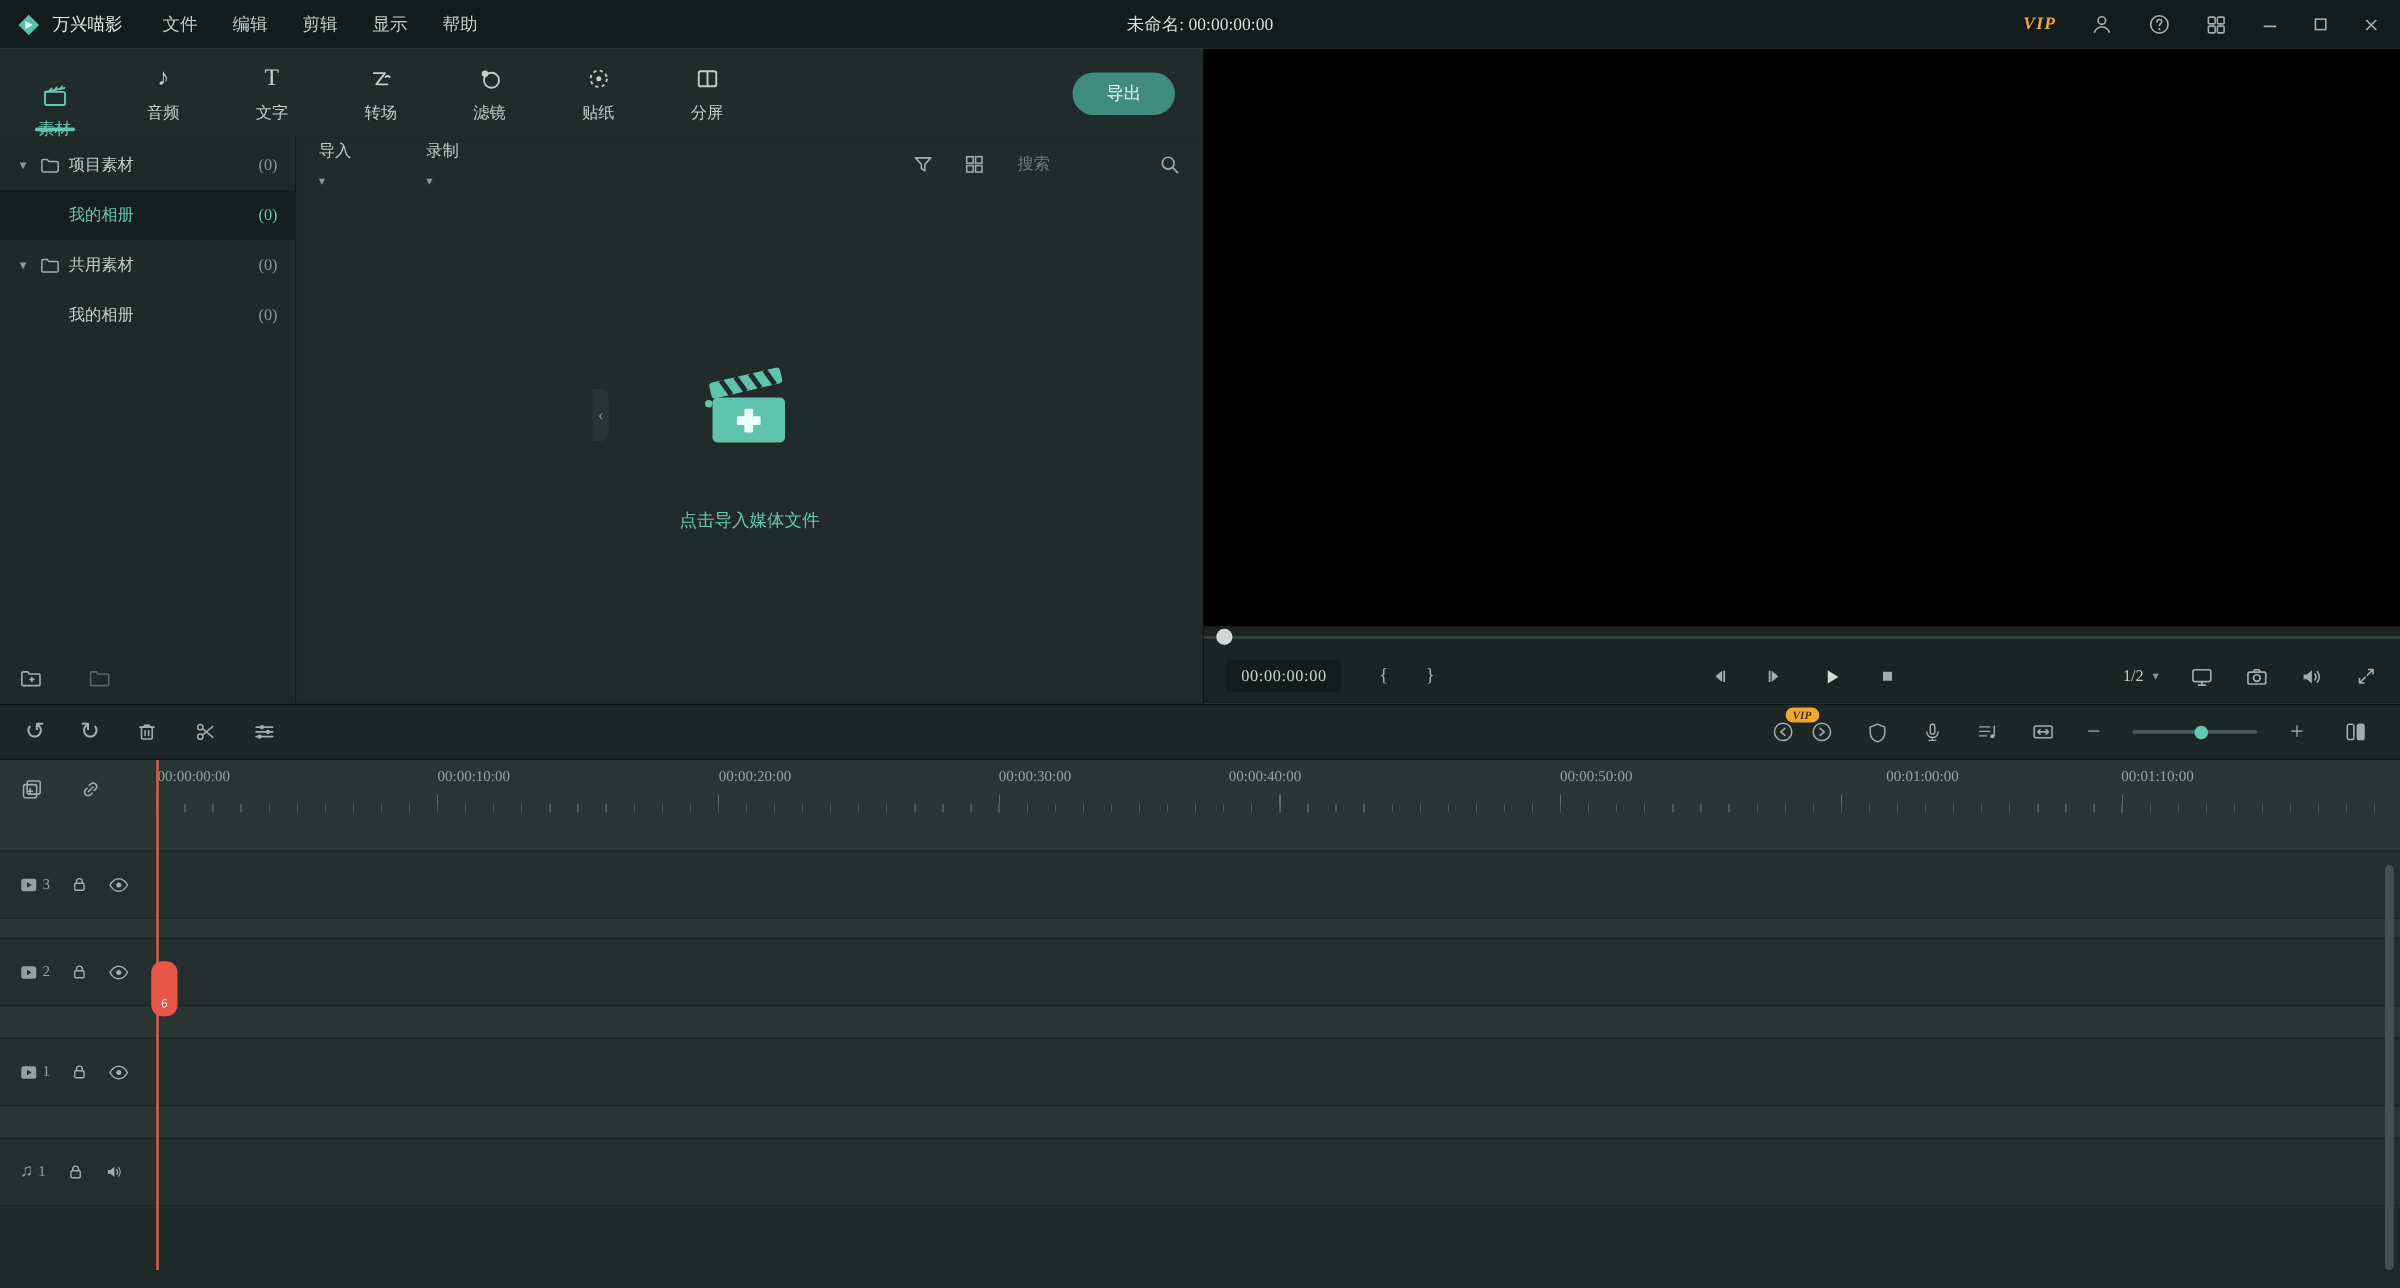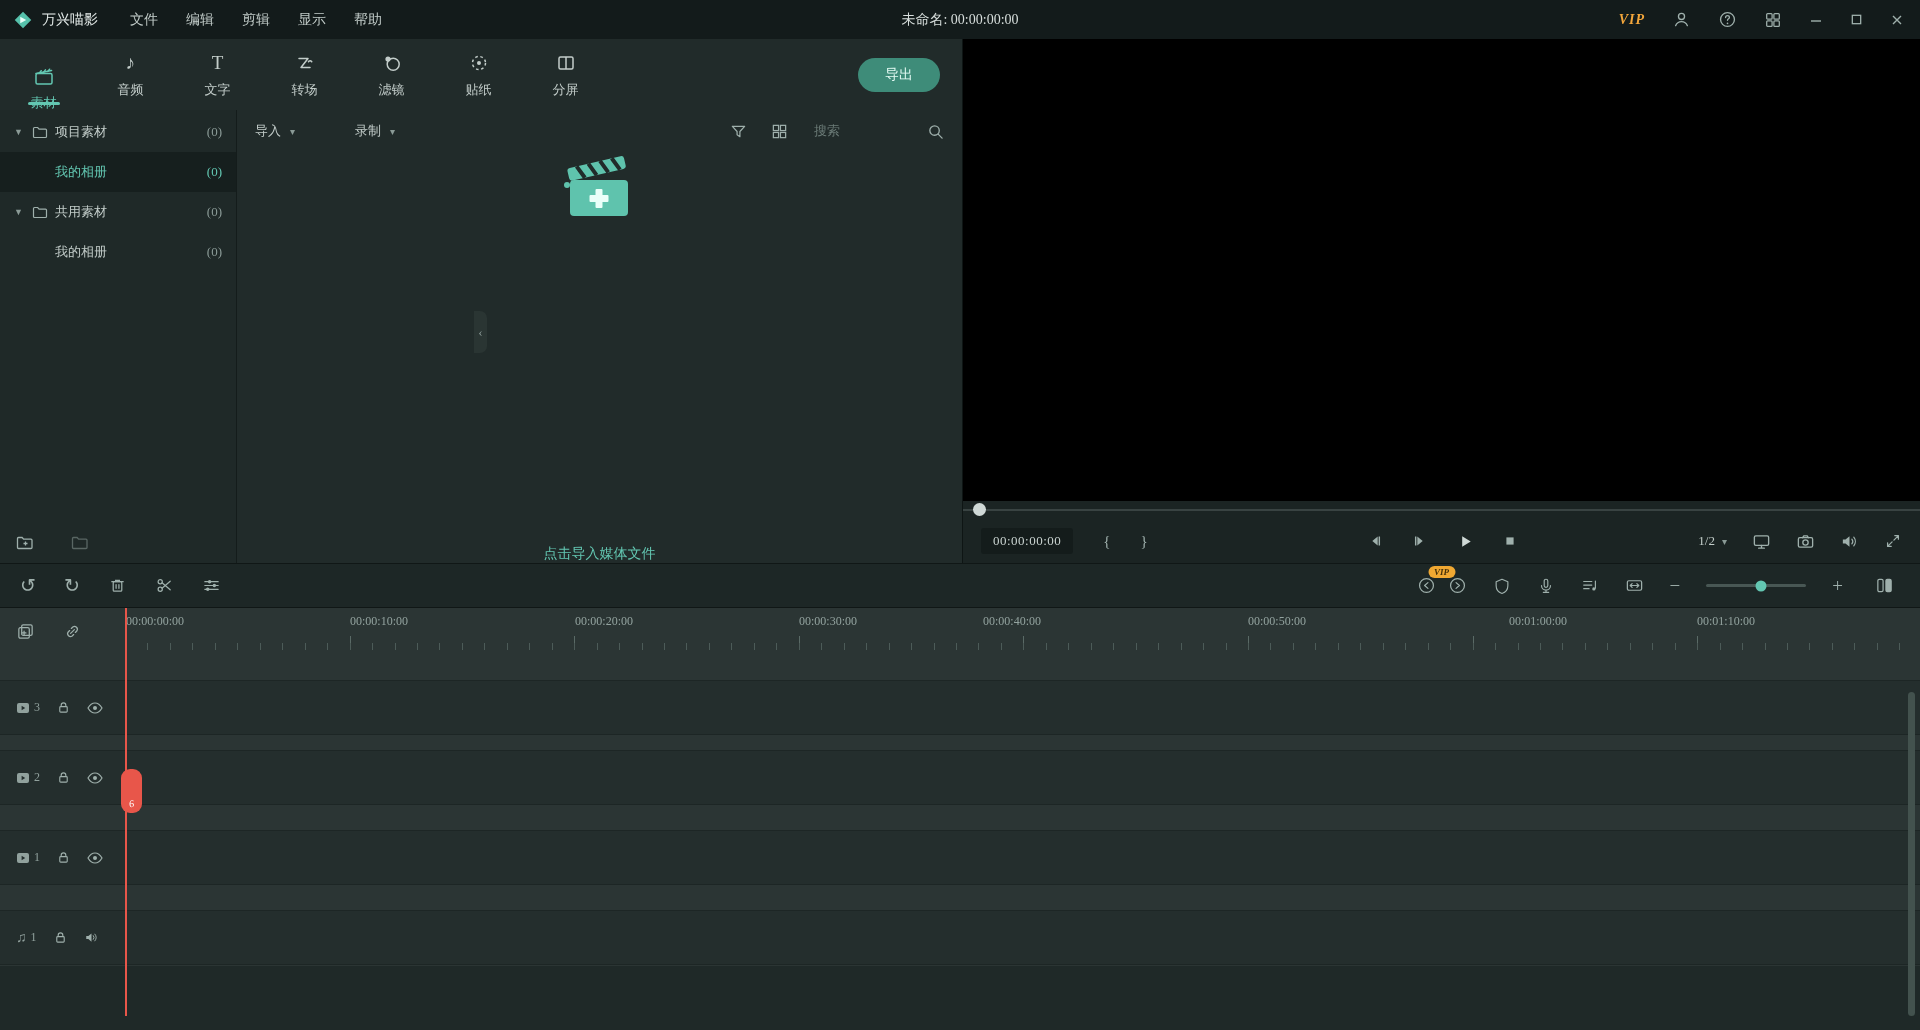--- a/index.html
+++ b/index.html
@@ -39,27 +39,27 @@
   .side-item.child{padding-left:55px;}
   .side-item.active{background:#161f1e;color:#63c7b2;}
   .side-item.active .count{color:#63c7b2;}
   .side-bottom{position:absolute;left:16px;bottom:12px;display:flex;gap:36px;}
   .side-bottom .dim{opacity:.45;}
   .collapse-tab{position:absolute;left:237px;top:201px;width:13px;height:42px;background:#2a3533;border-radius:0 7px 7px 0;
                 display:flex;align-items:center;justify-content:center;color:#8a9a96;font-size:13px;cursor:pointer;z-index:6;}
 
   .media{flex:1;position:relative;background:#212b2a;}
   .media-toolbar{height:42px;display:flex;align-items:center;padding:0 18px;font-size:13px;color:#c3cdca;}
-  .mt-drop{display:flex;align-items:center;gap:9px;cursor:pointer;margin-right:60px;}
+  .mt-drop{display:flex;gap:9px;cursor:pointer;margin-right:60px;flex-direction:column;}
   .mt-drop .dcaret{font-size:10px;color:#8a9a96;}
   .mt-right{margin-left:auto;display:flex;align-items:center;gap:24px;}
   .searchbox{display:flex;align-items:center;gap:8px;width:132px;}
   .searchbox input{flex:1;background:transparent;border:none;outline:none;color:#cfd8d6;font-size:13px;font-family:inherit;min-width:0;}
   .searchbox input::placeholder{color:#6c7c78;}
-  .media-empty{position:absolute;left:0;right:0;top:42px;bottom:0;display:flex;flex-direction:column;align-items:center;justify-content:space-between;gap:44px;}
+  .media-empty{position:absolute;left:0;right:0;top:42px;bottom:0;display:flex;flex-direction:column;align-items:center;justify-content:center;gap:44px;}
   .empty-caption{color:#63c7b2;font-size:14px;}
 
   
   .preview{position:absolute;left:962px;top:39px;right:0;height:524px;background:#1b2423;display:flex;flex-direction:column;border-left:1px solid #0e1514;}
   .video{flex:1;background:#000;}
   .seek{position:relative;height:18px;}
   .seek-line{position:absolute;left:0;right:0;top:8px;height:2px;background:#394342;}
   .seek-handle{position:absolute;left:10px;top:2px;width:13px;height:13px;border-radius:50%;background:#cfd8d6;cursor:pointer;}
   .pcontrols{height:44px;display:flex;align-items:center;padding:0 18px;position:relative;color:#b5c0bd;}
   .timecode{background:#141c1b;border-radius:3px;padding:5px 12px;font-size:13px;color:#c9d3d0;letter-spacing:.5px;}

